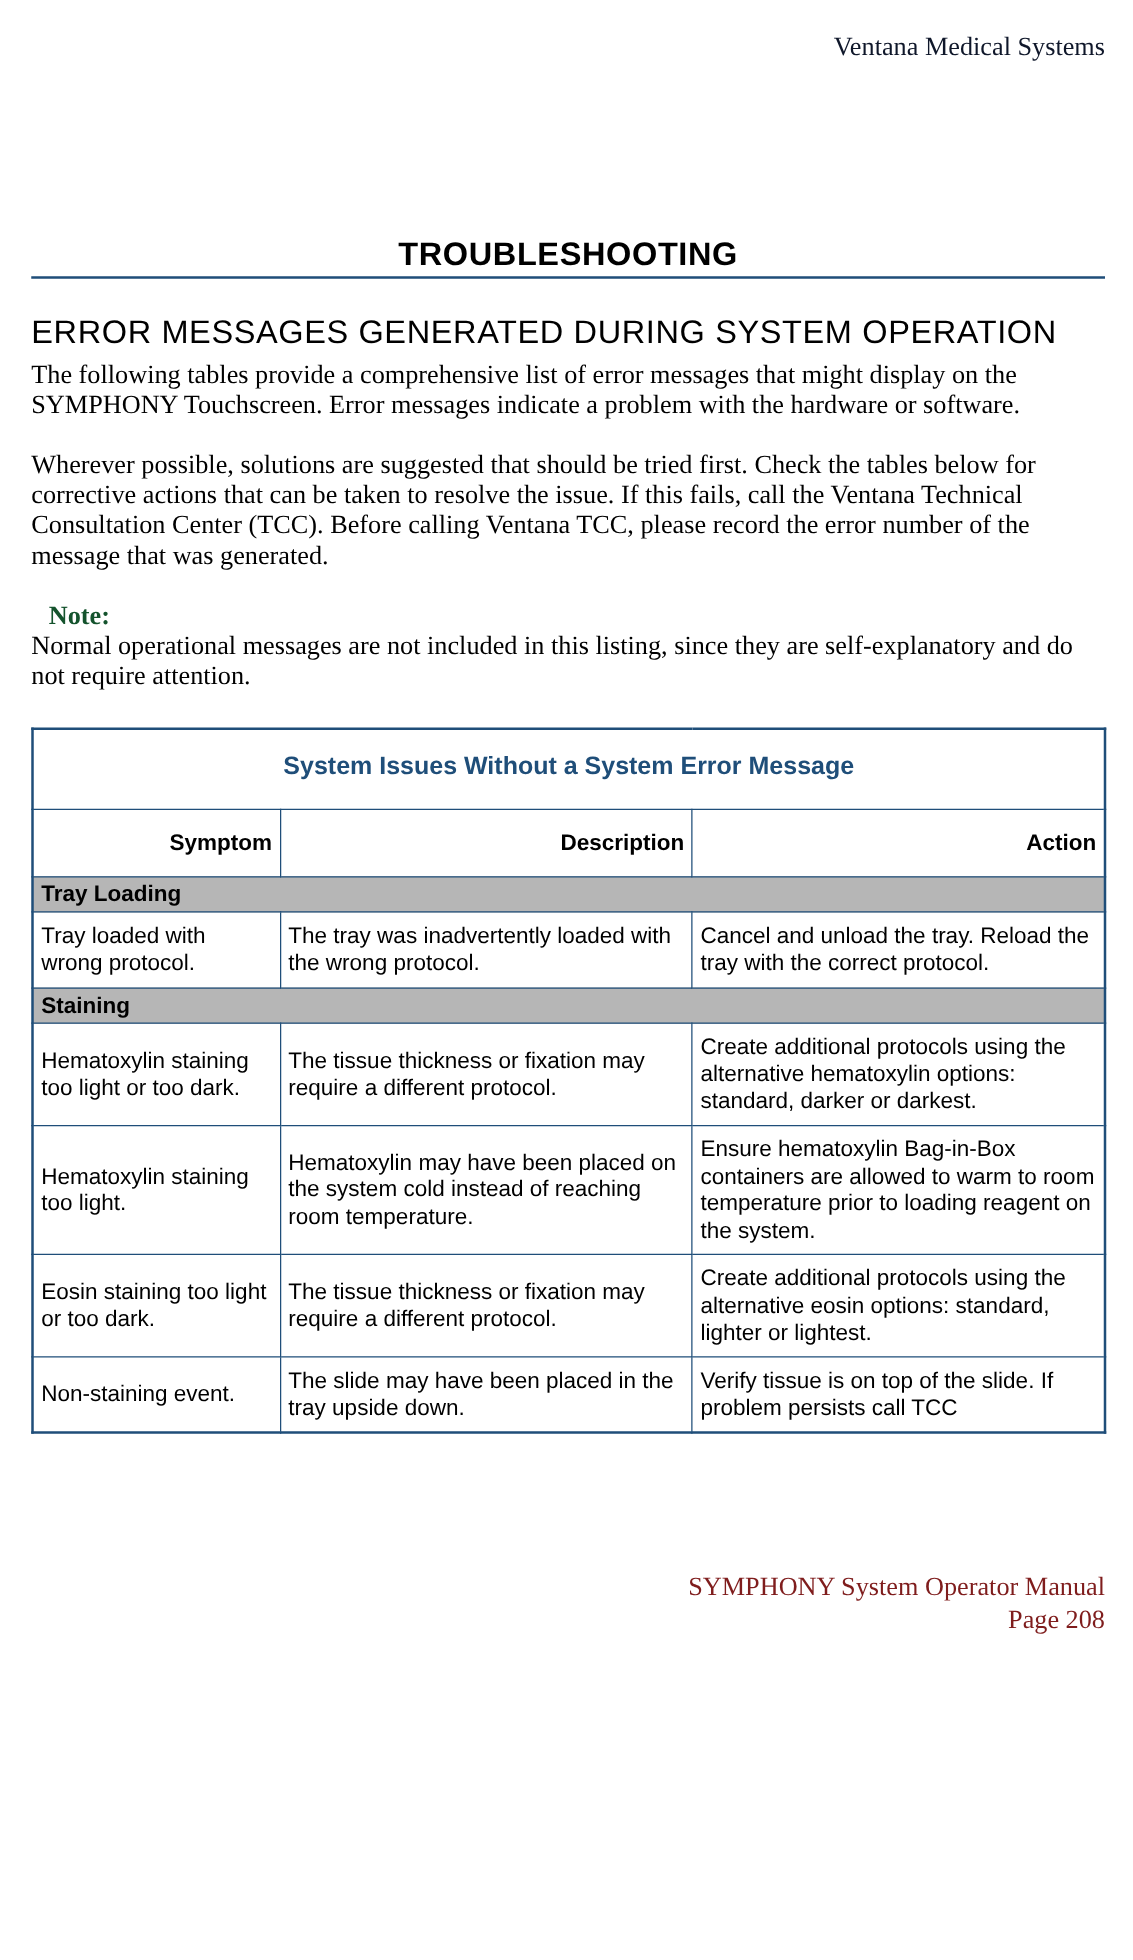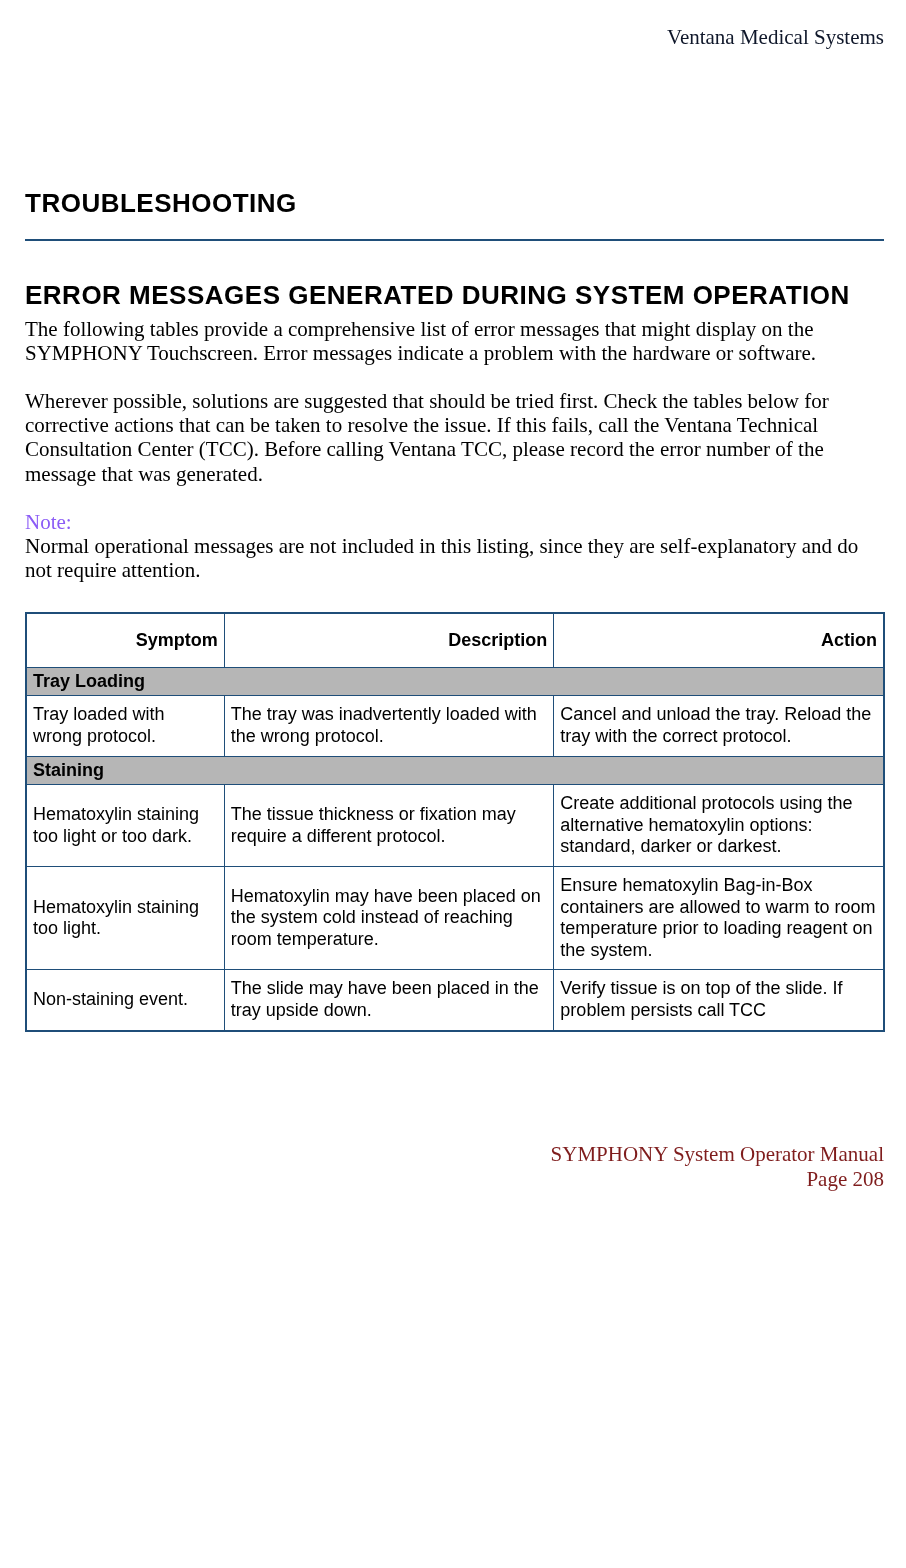--- a/index.html
+++ b/index.html
@@ -17,36 +17,38 @@
     color: #0f172a;
     font-size: 21px;
     margin-bottom: 140px;
   }
   .title-main {
     font-family: Arial, Helvetica, sans-serif;
     font-weight: bold;
     font-size: 26px;
     letter-spacing: 0.5px;
     border-bottom: 2px solid #1F4E79;
-    padding-bottom: 20px;
-    margin-bottom: 40px;
+    padding-bottom: 2px;
+    margin-bottom: 28px;
+    text-align: center;
   }
   .title-sub {
     font-family: Arial, Helvetica, sans-serif;
-    font-weight: bold;
+    font-weight: normal;
     font-size: 26px;
     letter-spacing: 0.5px;
     margin-bottom: 6px;
   }
   .para {
     margin-bottom: 24px;
   }
   .note-label {
-    color: #8b5cf6;
-    font-weight: normal;
+    color: #14532d;
+    font-weight: bold;
+    margin-left: 14px;
   }
   table {
     border-collapse: collapse;
     width: 860px;
     border: 2px solid #1F4E79;
     font-family: Arial, Helvetica, sans-serif;
     font-size: 18px;
     margin-top: 30px;
   }
   th.table-title {
@@ -103,20 +105,23 @@
 
 <div class="para">Wherever possible, solutions are suggested that should be tried first.  Check the tables below for corrective actions that can be taken to resolve the issue. If this fails, call the Ventana Technical Consultation Center (TCC). Before calling Ventana TCC, please record the error number of the message that was generated.</div>
 
 <div class="para">
   <span class="note-label">Note:</span><br>
   <span>Normal operational messages are not included in this listing, since they are self-explanatory and do not require attention.</span>
 </div>
 
 <table>
   <tbody>
+      <tr>
+    <th class="table-title" colspan="3">System Issues Without a System Error Message</th>
+  </tr>
   <tr>
     <th class="col-head col-sym">Symptom</th>
     <th class="col-head col-desc">Description</th>
     <th class="col-head col-act">Action</th>
   </tr>
   <tr>
     <td class="section-head" colspan="3">Tray Loading</td>
   </tr>
   <tr>
     <td>Tray loaded with wrong protocol.</td>
@@ -130,20 +135,25 @@
     <td>Hematoxylin staining too light or too dark.</td>
     <td>The tissue thickness or fixation may require a different protocol.</td>
     <td>Create additional protocols using the alternative hematoxylin options:  standard, darker or darkest.</td>
   </tr>
   <tr>
     <td>Hematoxylin staining too light.</td>
     <td>Hematoxylin may have been placed on the system cold instead of reaching room temperature.</td>
     <td>Ensure hematoxylin Bag-in-Box containers are allowed to warm to room temperature prior to loading reagent on the system.</td>
   </tr>
   <tr>
+    <td>Eosin staining too light or too dark.</td>
+    <td>The tissue thickness or fixation may require a different protocol.</td>
+    <td>Create additional protocols using the alternative eosin options: standard, lighter or lightest.</td>
+  </tr>
+  <tr>
     <td>Non-staining event.</td>
     <td>The slide may have been placed in the tray upside down.</td>
     <td>Verify tissue is on top of the slide. If problem persists call TCC</td>
   </tr>
 </tbody>
   </table>
 
 <div class="footer">
   <span>SYMPHONY System Operator Manual</span><br>
   <span>Page 208</span>

